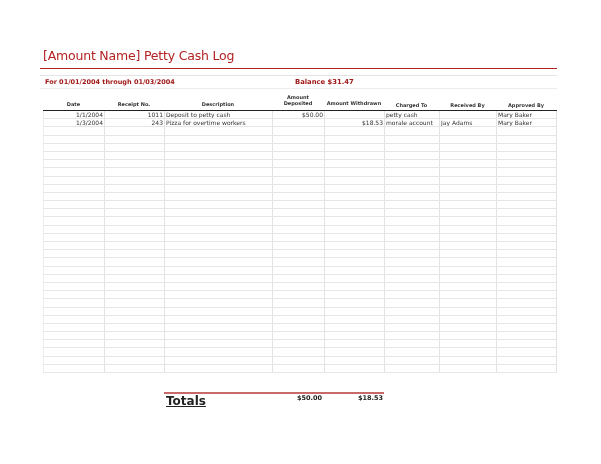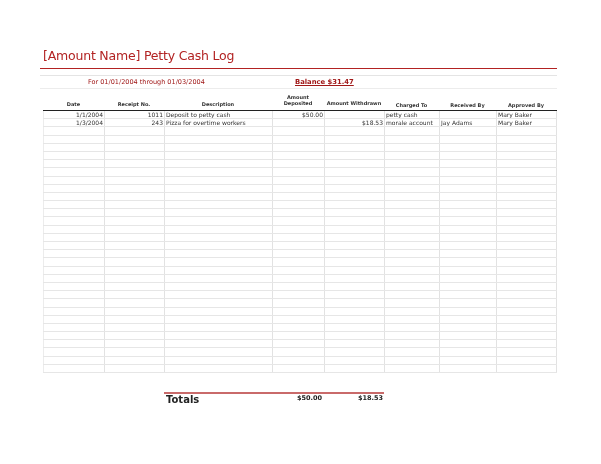--- a/index.html
+++ b/index.html
@@ -2,37 +2,37 @@
 <html><head>
 <meta charset="utf-8">
 <style>
   html, body { margin:0; padding:0; background:#ffffff; }
   body { width:601px; height:464px; position:relative; overflow:hidden;
          font-family:"DejaVu Sans", sans-serif; color:#222; }
   .title { position:absolute; left:43px; top:48px; font-size:12.5px; color:#b22222;
            font-family:"DejaVu Sans", sans-serif; letter-spacing:-0.2px; }
   .title-rule { position:absolute; left:40px; top:68px; width:517px; height:1px; background:#b22222; }
   .sub-rule { position:absolute; left:40px; top:75px; width:517px; height:1px; background:#e4e4e4; }
-  .period { position:absolute; left:45px; top:78px; font-size:6.5px; font-weight:normal; color:#a01818;margin-left:43px; }
-  .balance { position:absolute; left:295px; top:78px; font-size:6.8px; font-weight:bold; color:#a01818;text-decoration:underline; }
+  .period { position:absolute; left:45px; top:78px; font-size:6.5px; font-weight:bold; color:#a01818; }
+  .balance { position:absolute; left:295px; top:78px; font-size:6.8px; font-weight:bold; color:#a01818; }
   .sub-rule2 { position:absolute; left:40px; top:88px; width:517px; height:1px; background:#ececec; }
 
   .grid { position:absolute; left:43px; top:111px; width:513px; }
   .hdr { position:absolute; top:93px; font-size:5px; font-weight:bold; color:#333; text-align:center; line-height:6px; }
   .hdr-rule { position:absolute; left:43px; top:110px; width:514px; height:1px; background:#222; }
 
   table.log { border-collapse:collapse; table-layout:fixed; width:513px; }
   table.log td { height:7.2px; padding:0 1px; border-bottom:1px solid #e6e6e6; border-right:1px solid #e2e2e2;
                  font-size:6px; line-height:7px; white-space:nowrap; overflow:hidden; color:#333; }
   table.log td:first-child { border-left:1px solid #ececec; }
   td.r { text-align:right; }
   td.l { text-align:left; }
 
   .totals-rule { position:absolute; left:164px; top:392px; width:220px; height:2px; background:#c96a6a; }
-  .totals-label { position:absolute; left:166px; top:394px; font-size:10px; font-weight:bold; color:#222; }
+  .totals-label { position:absolute; left:166px; top:394px; font-size:12px; font-weight:bold; color:#222;text-decoration:underline; }
   .totals-dep { position:absolute; left:272px; width:50px; top:394px; font-size:6.5px; font-weight:bold; text-align:right; color:#222; }
   .totals-wd { position:absolute; left:324px; width:59px; top:394px; font-size:6.5px; font-weight:bold; text-align:right; color:#222; }
 </style>
 </head>
 <body>
 
 <div class="title">[Amount Name] Petty Cash Log</div>
 <div class="title-rule"></div>
 <div class="sub-rule"></div>
 <div class="period">For 01/01/2004 through 01/03/2004</div>

